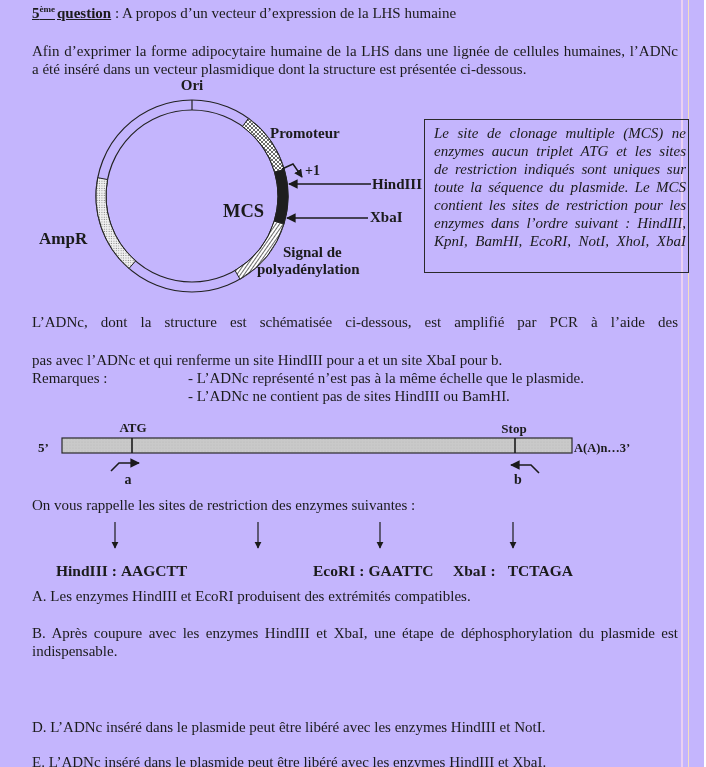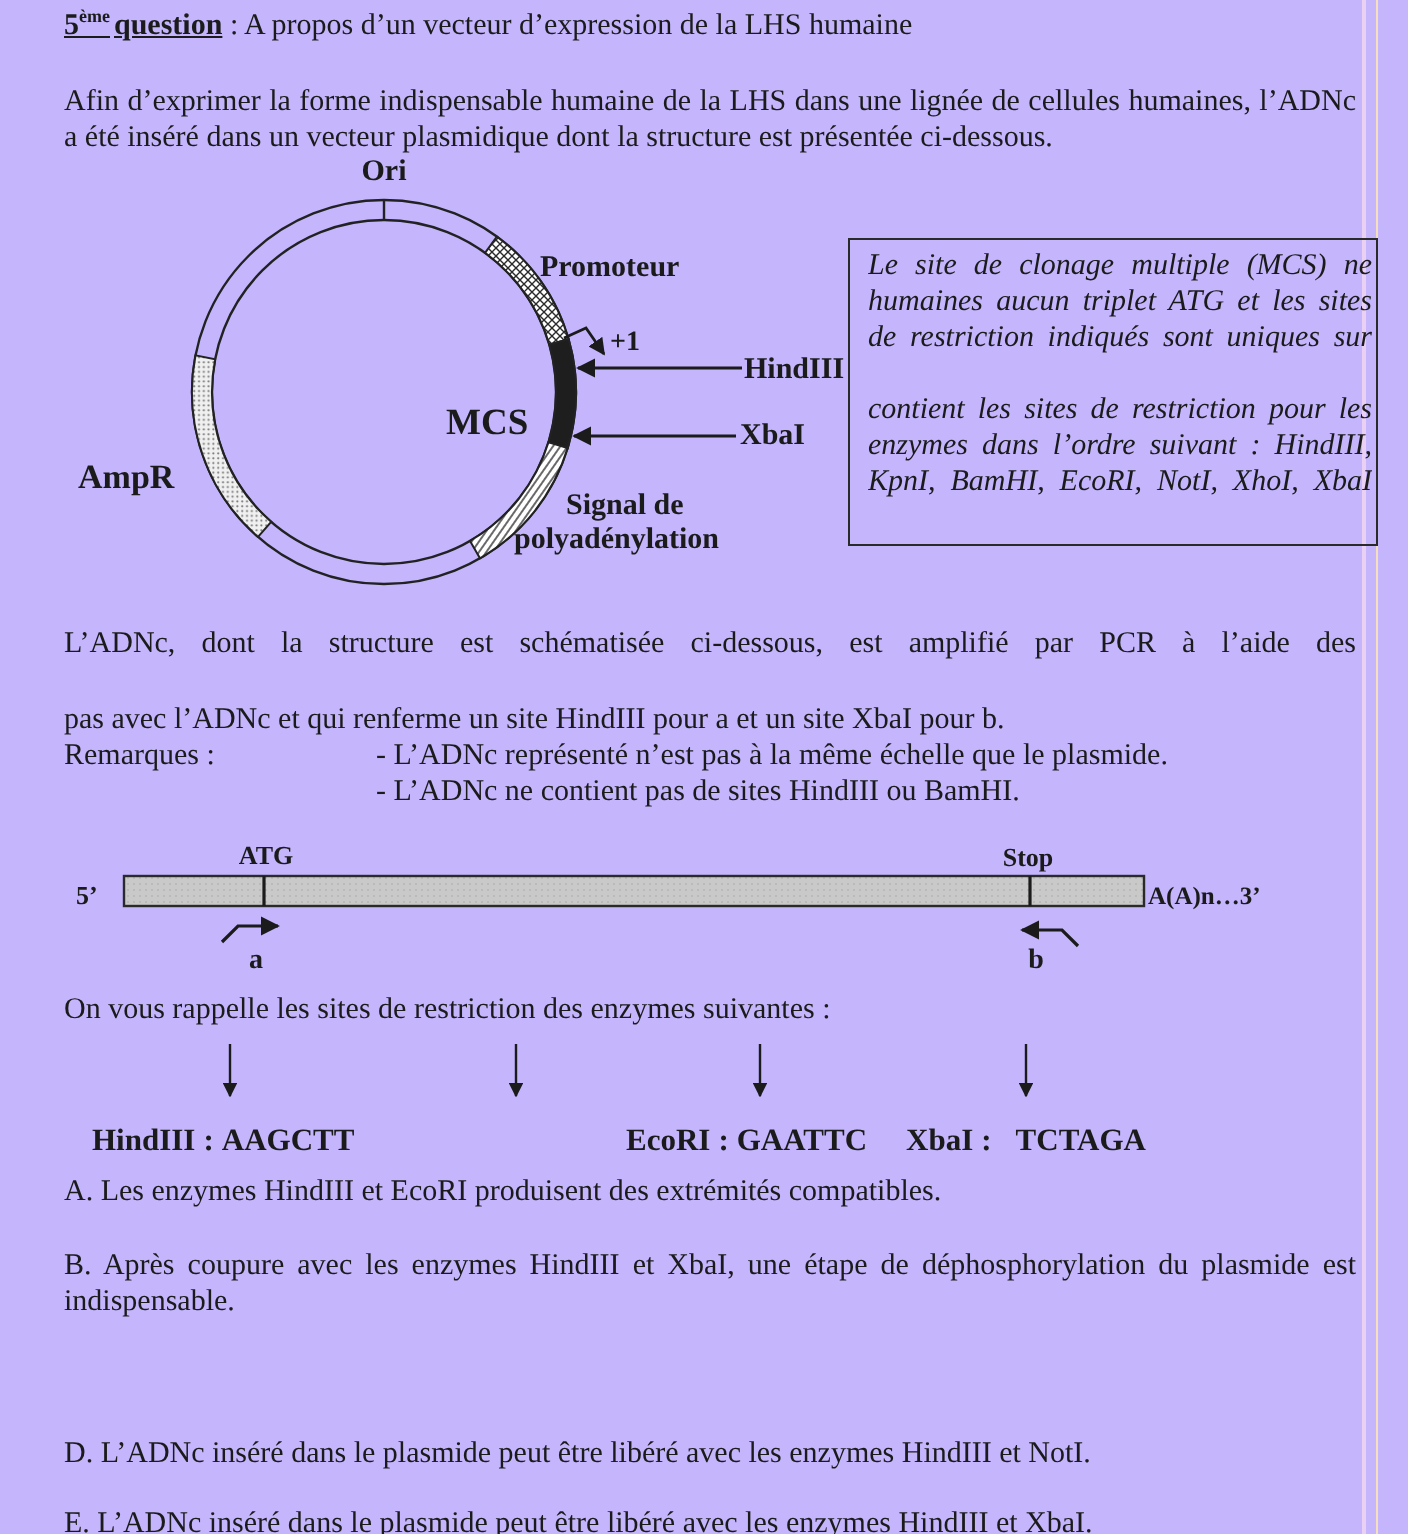--- a/index.html
+++ b/index.html
@@ -98,42 +98,43 @@
 
 <div id="page">
 
   <div class="edge-pink"></div>
   <div class="edge-orange"></div>
 
   <div class="line title" style="top:4px">
     <span class="qnum"><span>5</span><sup>ème</sup><span class="qlabel">question</span></span><span> : A propos d’un vecteur d’expression de la LHS humaine</span>
   </div>
 
-  <div class="line just" style="top:42px">Afin d’exprimer la forme indispensable humaine de la LHS dans une lignée de cellules humaines, l’ADNc</div>
+  <div class="line just" style="top:42px">Afin d’exprimer la forme adipocytaire humaine de la LHS dans une lignée de cellules humaines, l’ADNc</div>
   <div class="line" style="top:60px">a été inséré dans un vecteur plasmidique dont la structure est présentée ci-dessous.</div>
 
   <div id="info-box">
     <div class="bline" style="top:4px">Le site de clonage multiple (MCS) ne</div>
-    <div class="bline" style="top:22px">humaines aucun triplet ATG et les sites</div>
+    <div class="bline" style="top:22px">enzymes aucun triplet ATG et les sites</div>
     <div class="bline" style="top:40px">de restriction indiqués sont uniques sur</div>
+    <div class="bline" style="top:58px">toute la séquence du plasmide. Le MCS</div>
     <div class="bline" style="top:94px">enzymes dans l’ordre suivant : HindIII,</div>
     <div class="bline" style="top:76px">contient les sites de restriction pour les</div>
     <div class="bline" style="top:112px">KpnI, BamHI, EcoRI, NotI, XhoI, XbaI</div>
   </div>
 
   <div class="line just" style="top:313px">L’ADNc, dont la structure est schématisée ci-dessous, est amplifié par PCR à l’aide des</div>
   <div class="line" style="top:351px">pas avec l’ADNc et qui renferme un site HindIII pour a et un site XbaI pour b.</div>
 
   <div class="line" style="top:369px">Remarques :</div>
   <div class="line remark-item" style="top:369px">- L’ADNc représenté n’est pas à la même échelle que le plasmide.</div>
   <div class="line remark-item" style="top:387px">- L’ADNc ne contient pas de sites HindIII ou BamHI.</div>
 
   <div class="line" style="top:496px">On vous rappelle les sites de restriction des enzymes suivantes :</div>
 
-  <div class="enzyme" style="left:46px">
+  <div class="enzyme" style="left:56px">
     <span>HindIII</span><span class="sep">:</span><span>AAGCTT</span>
   </div>
   <div class="enzyme" style="left:313px">
     <span>EcoRI</span><span class="sep">:</span><span>GAATTC</span>
   </div>
   <div class="enzyme" style="left:453px">
     <span>XbaI</span><span class="sep" style="margin-right:12px">:</span><span>TCTAGA</span>
   </div>
 
   <div class="line" style="top:587px">A. Les enzymes HindIII et EcoRI produisent des extrémités compatibles.</div>

